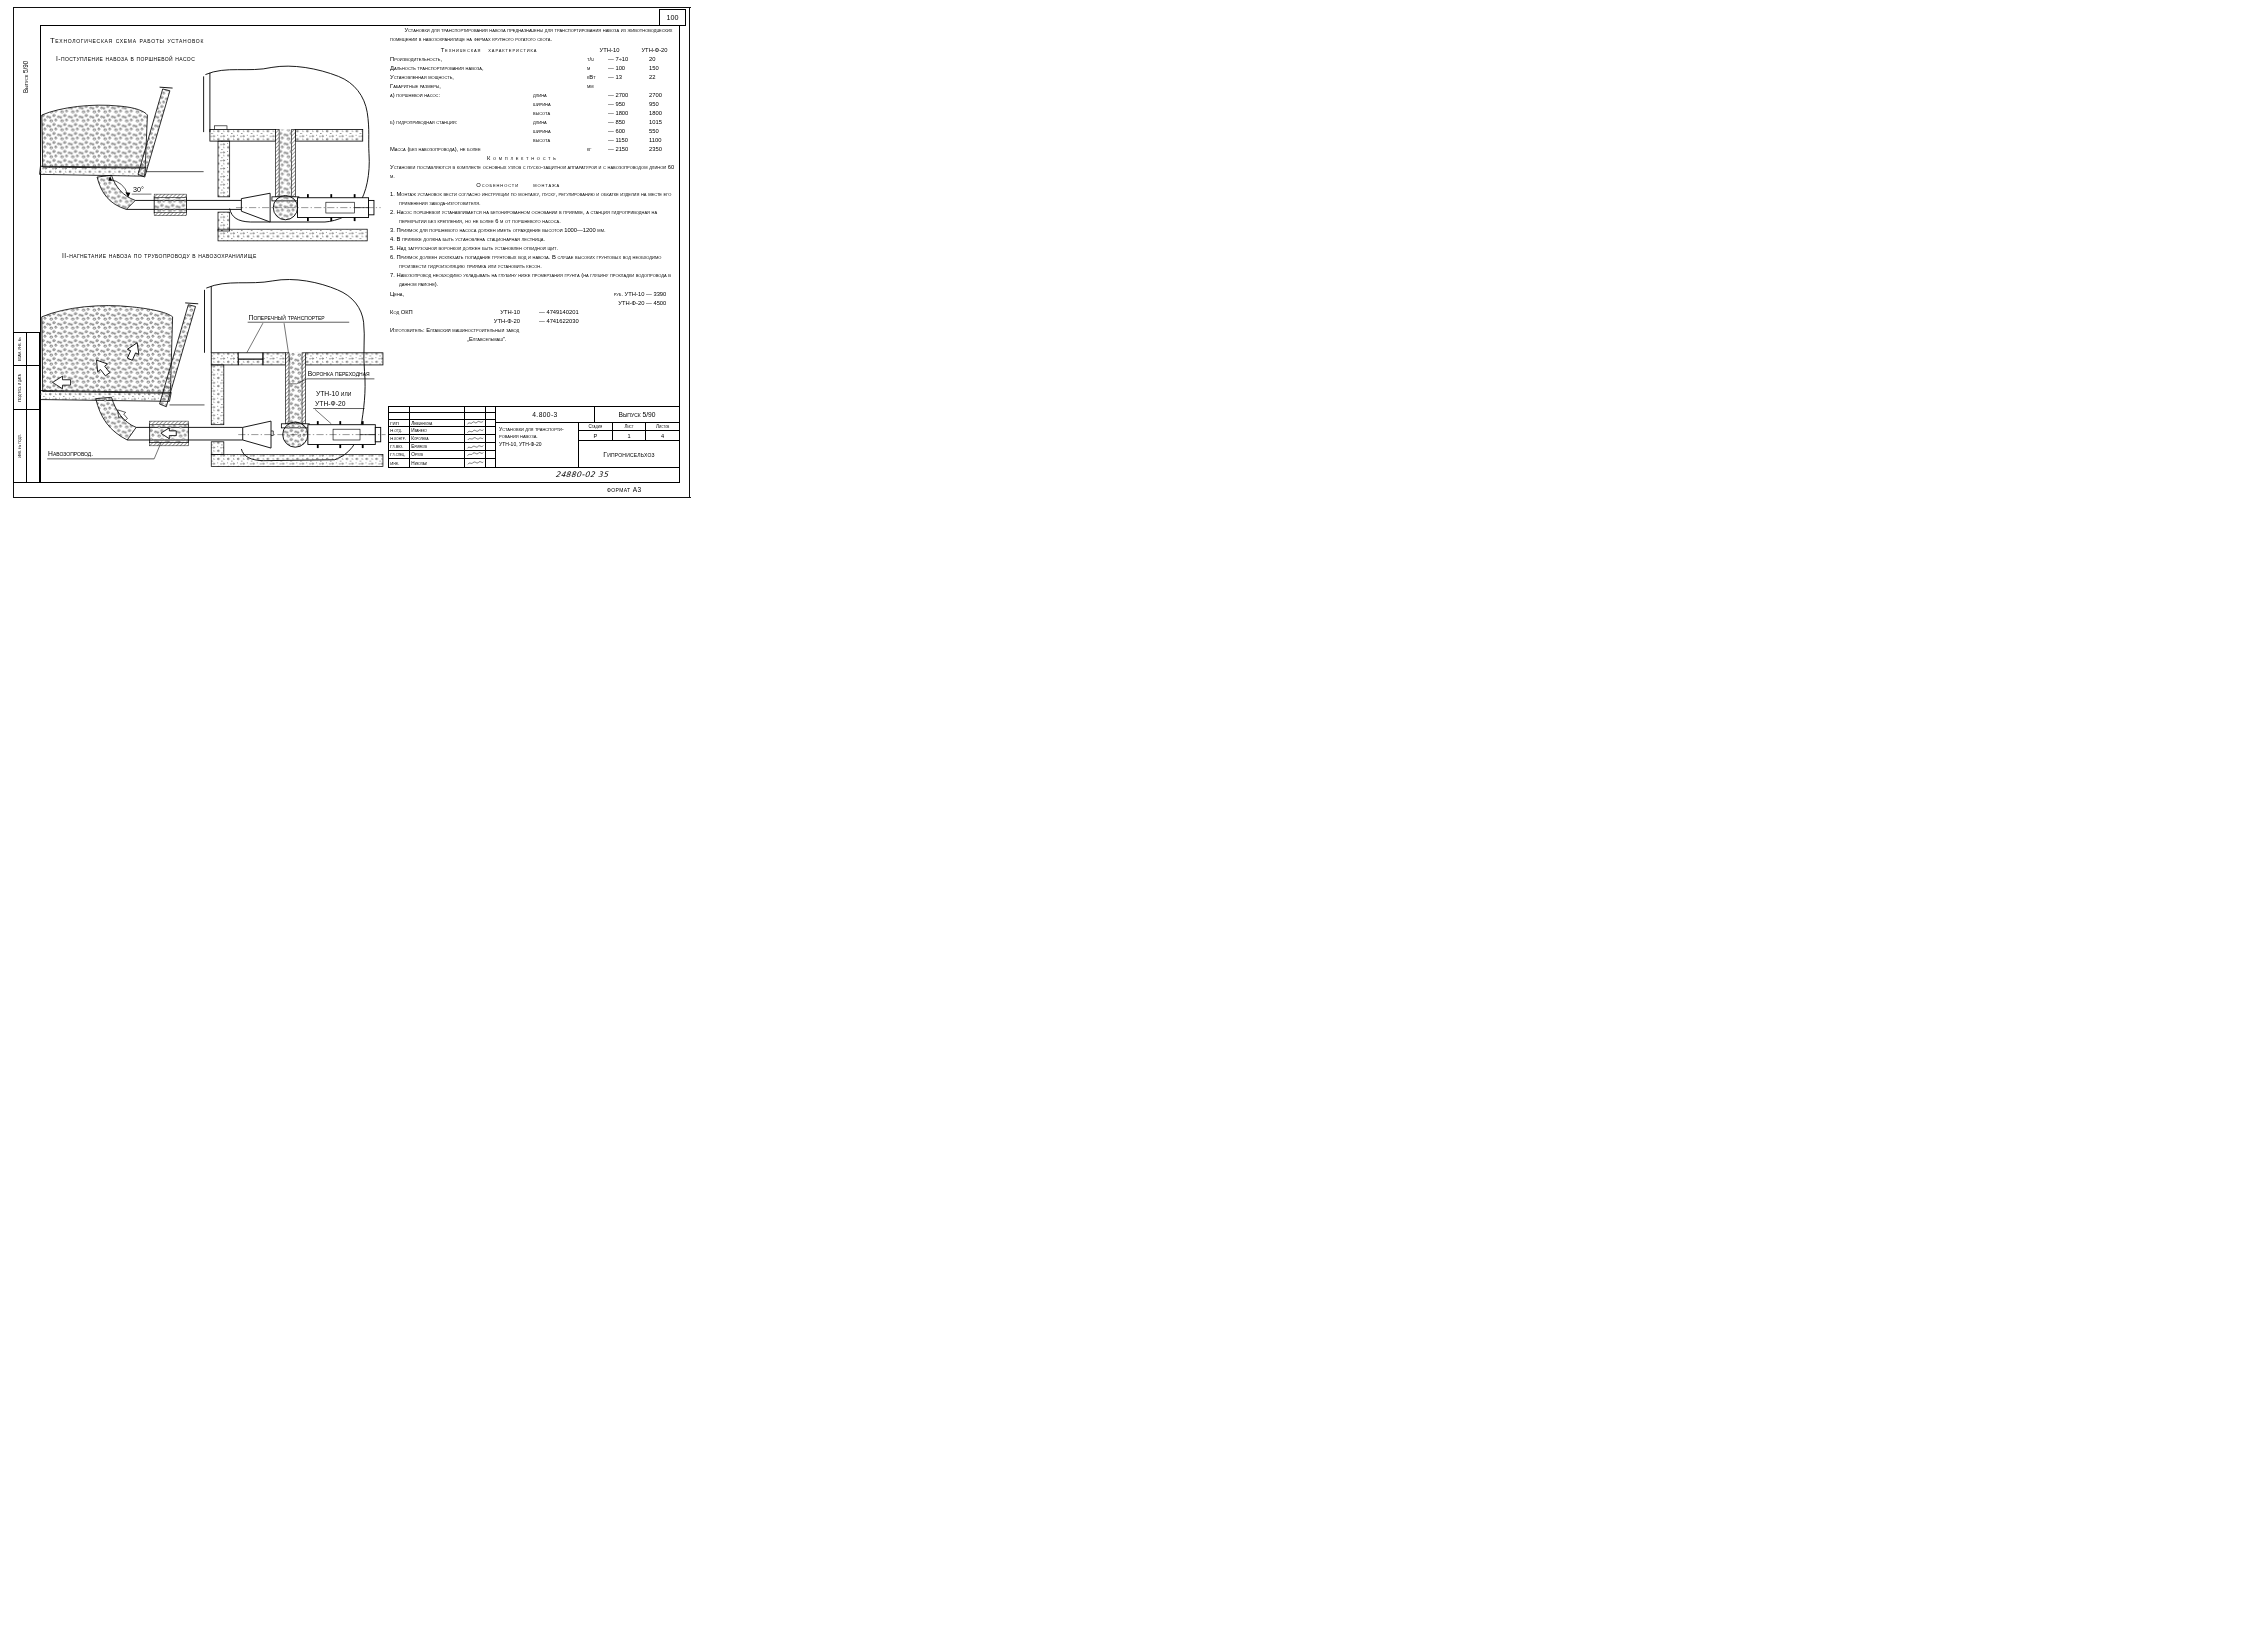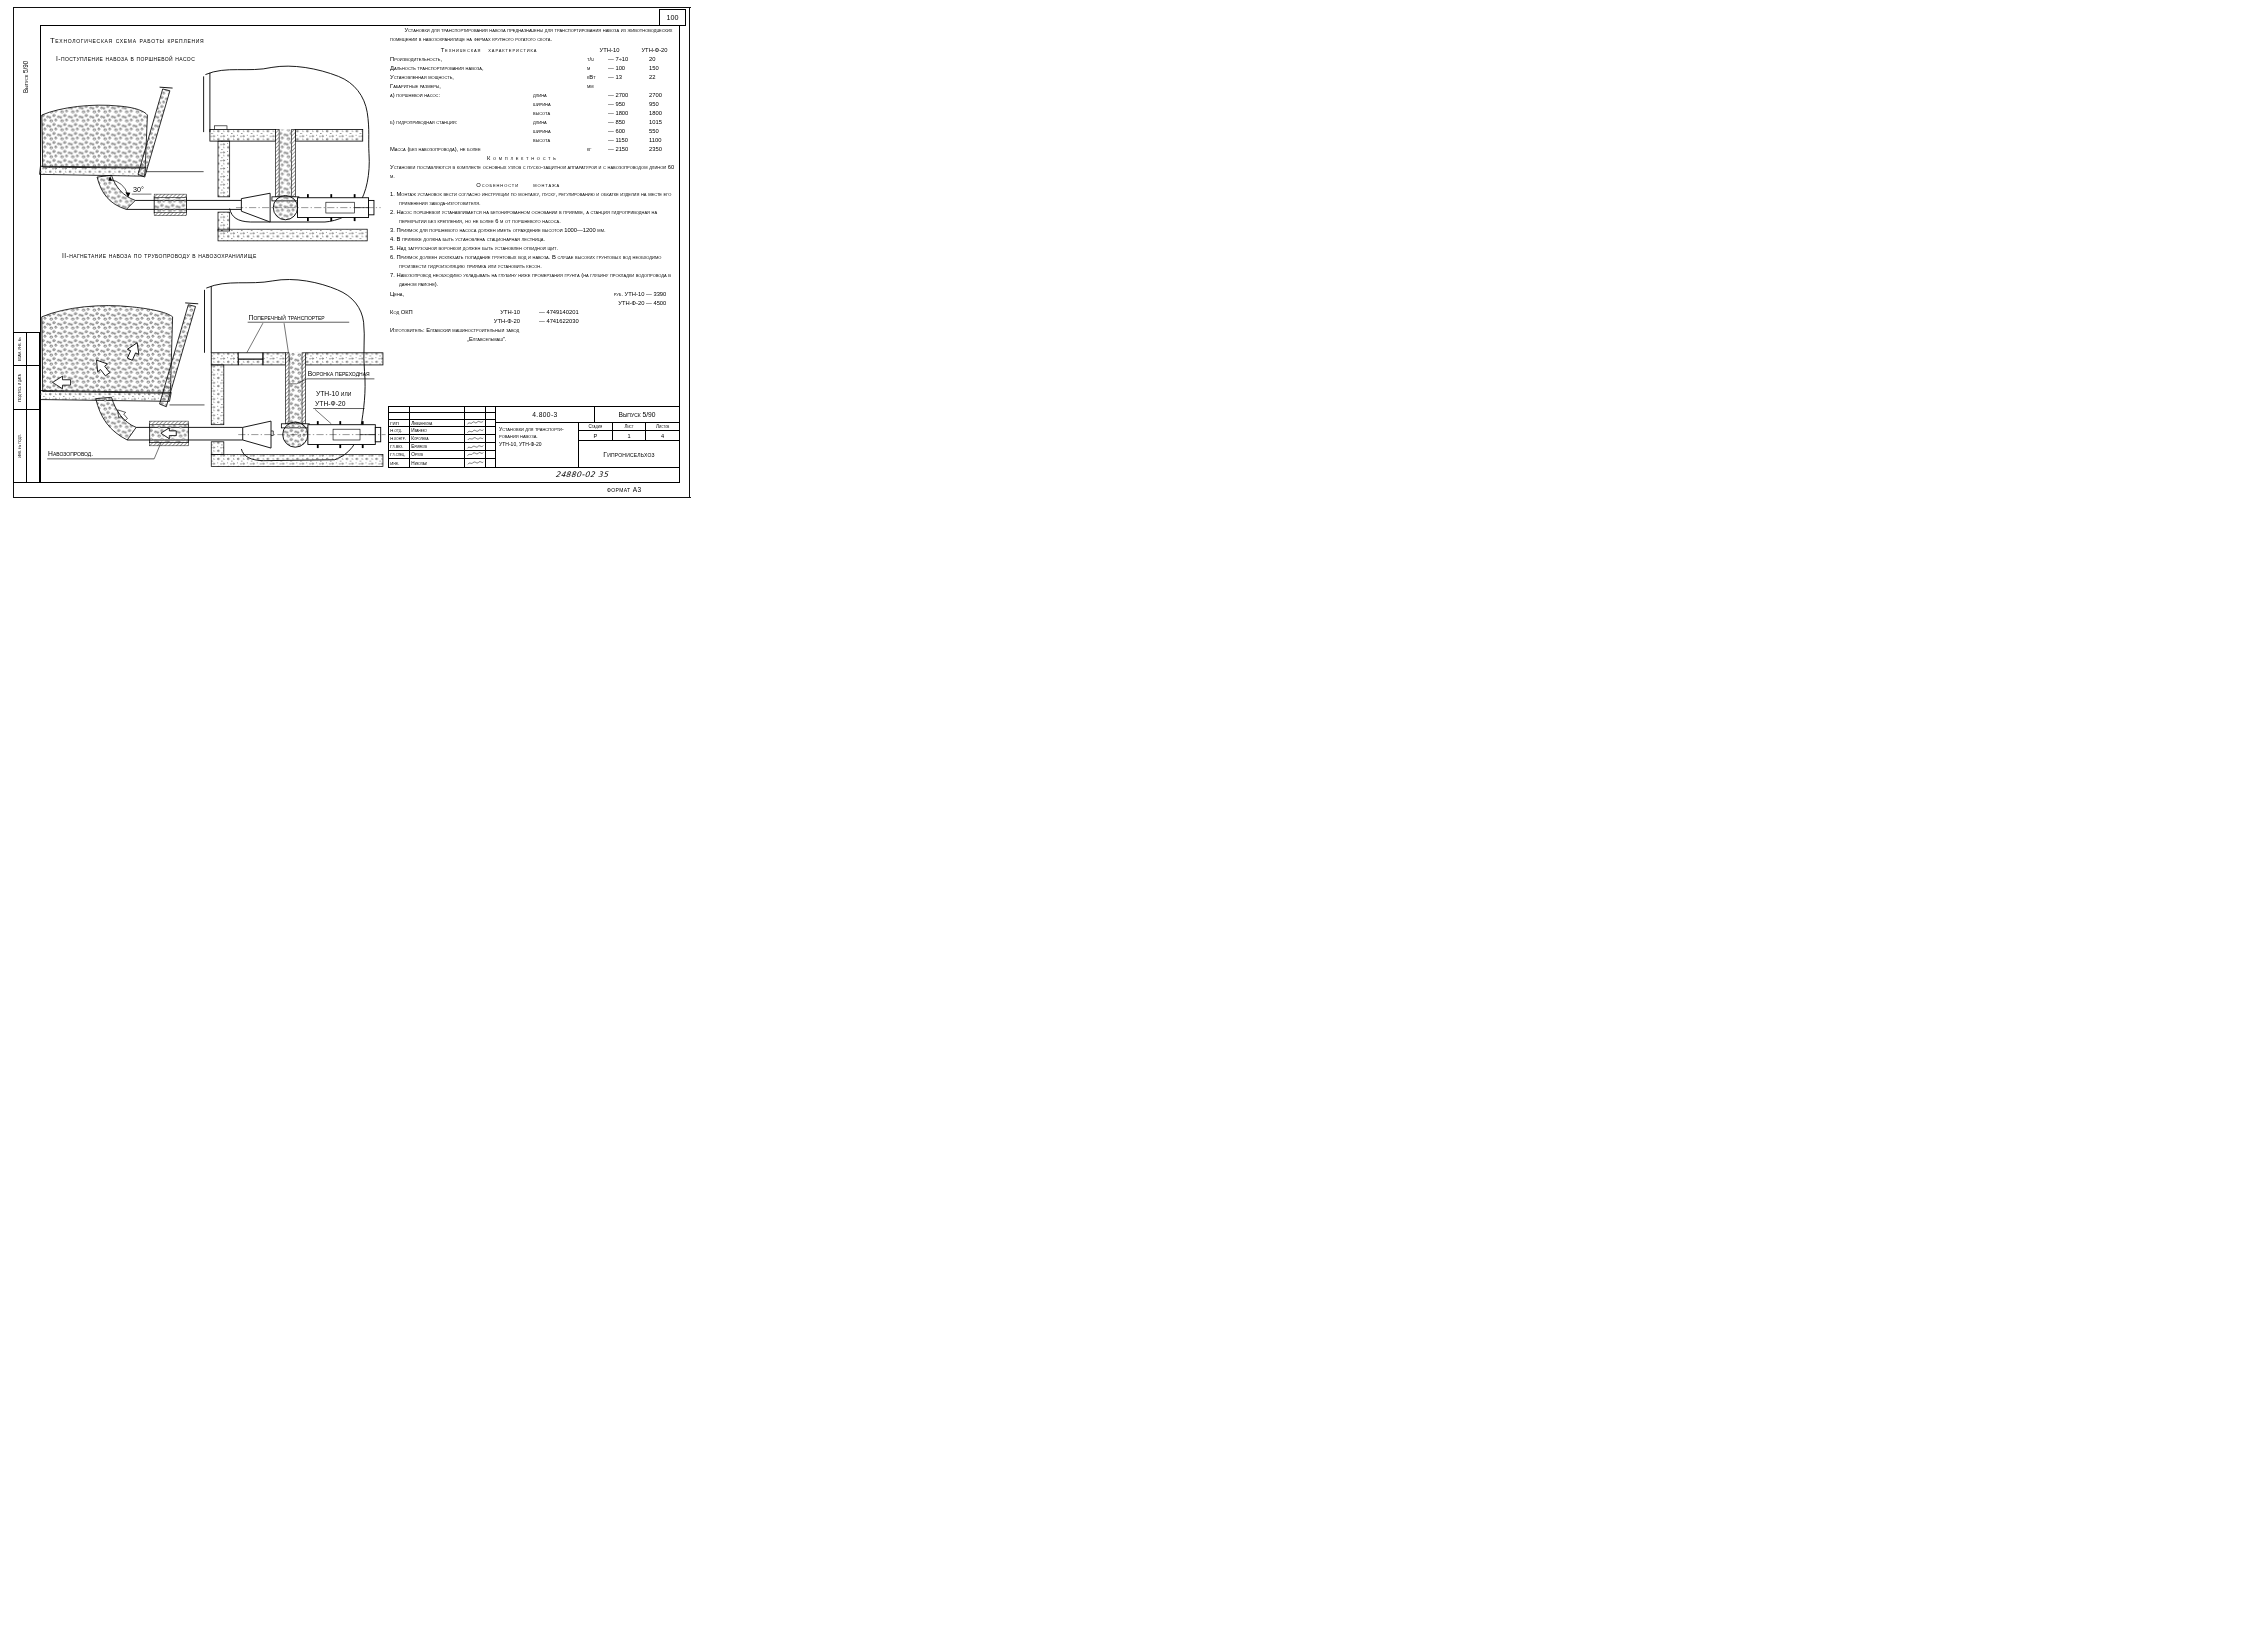--- a/index.html
+++ b/index.html
@@ -101,21 +101,21 @@
       <div class="lempty"></div>
     </div>
     <div class="lrow" style="height:72px;">
       <div class="lcell">
           <span>Инв. № подл.</span>
         </div>
       <div class="lempty"></div>
     </div>
   </div>
 
-  <div class="title-main">Технологическая схема работы крепления</div>
+  <div class="title-main">Технологическая схема работы установок</div>
   <div class="cap" style="left:56px;top:55px;">I-поступление навоза в поршневой насос</div>
   <div class="cap" style="left:62px;top:252px;">II-нагнетание навоза по трубопроводу в навозохранилище</div>
 
   <svg class="abs" style="left:38px;top:62px;" width="351" height="409" viewBox="0 0 780 910">
     <defs>
       <pattern id="pat-dots" width="24" height="20" patternUnits="userSpaceOnUse">
         <ellipse cx="5" cy="5" rx="3" ry="2.2" fill="#fff" stroke="#000" stroke-width="1.1"></ellipse>
         <ellipse cx="15" cy="3" rx="2.4" ry="1.8" fill="#fff" stroke="#000" stroke-width="1.1" transform="rotate(20 15 3)"></ellipse>
         <ellipse cx="11" cy="13" rx="2.8" ry="2" fill="#fff" stroke="#000" stroke-width="1.1" transform="rotate(-15 11 13)"></ellipse>
         <ellipse cx="21" cy="16" rx="2.3" ry="1.7" fill="#fff" stroke="#000" stroke-width="1.1"></ellipse>

